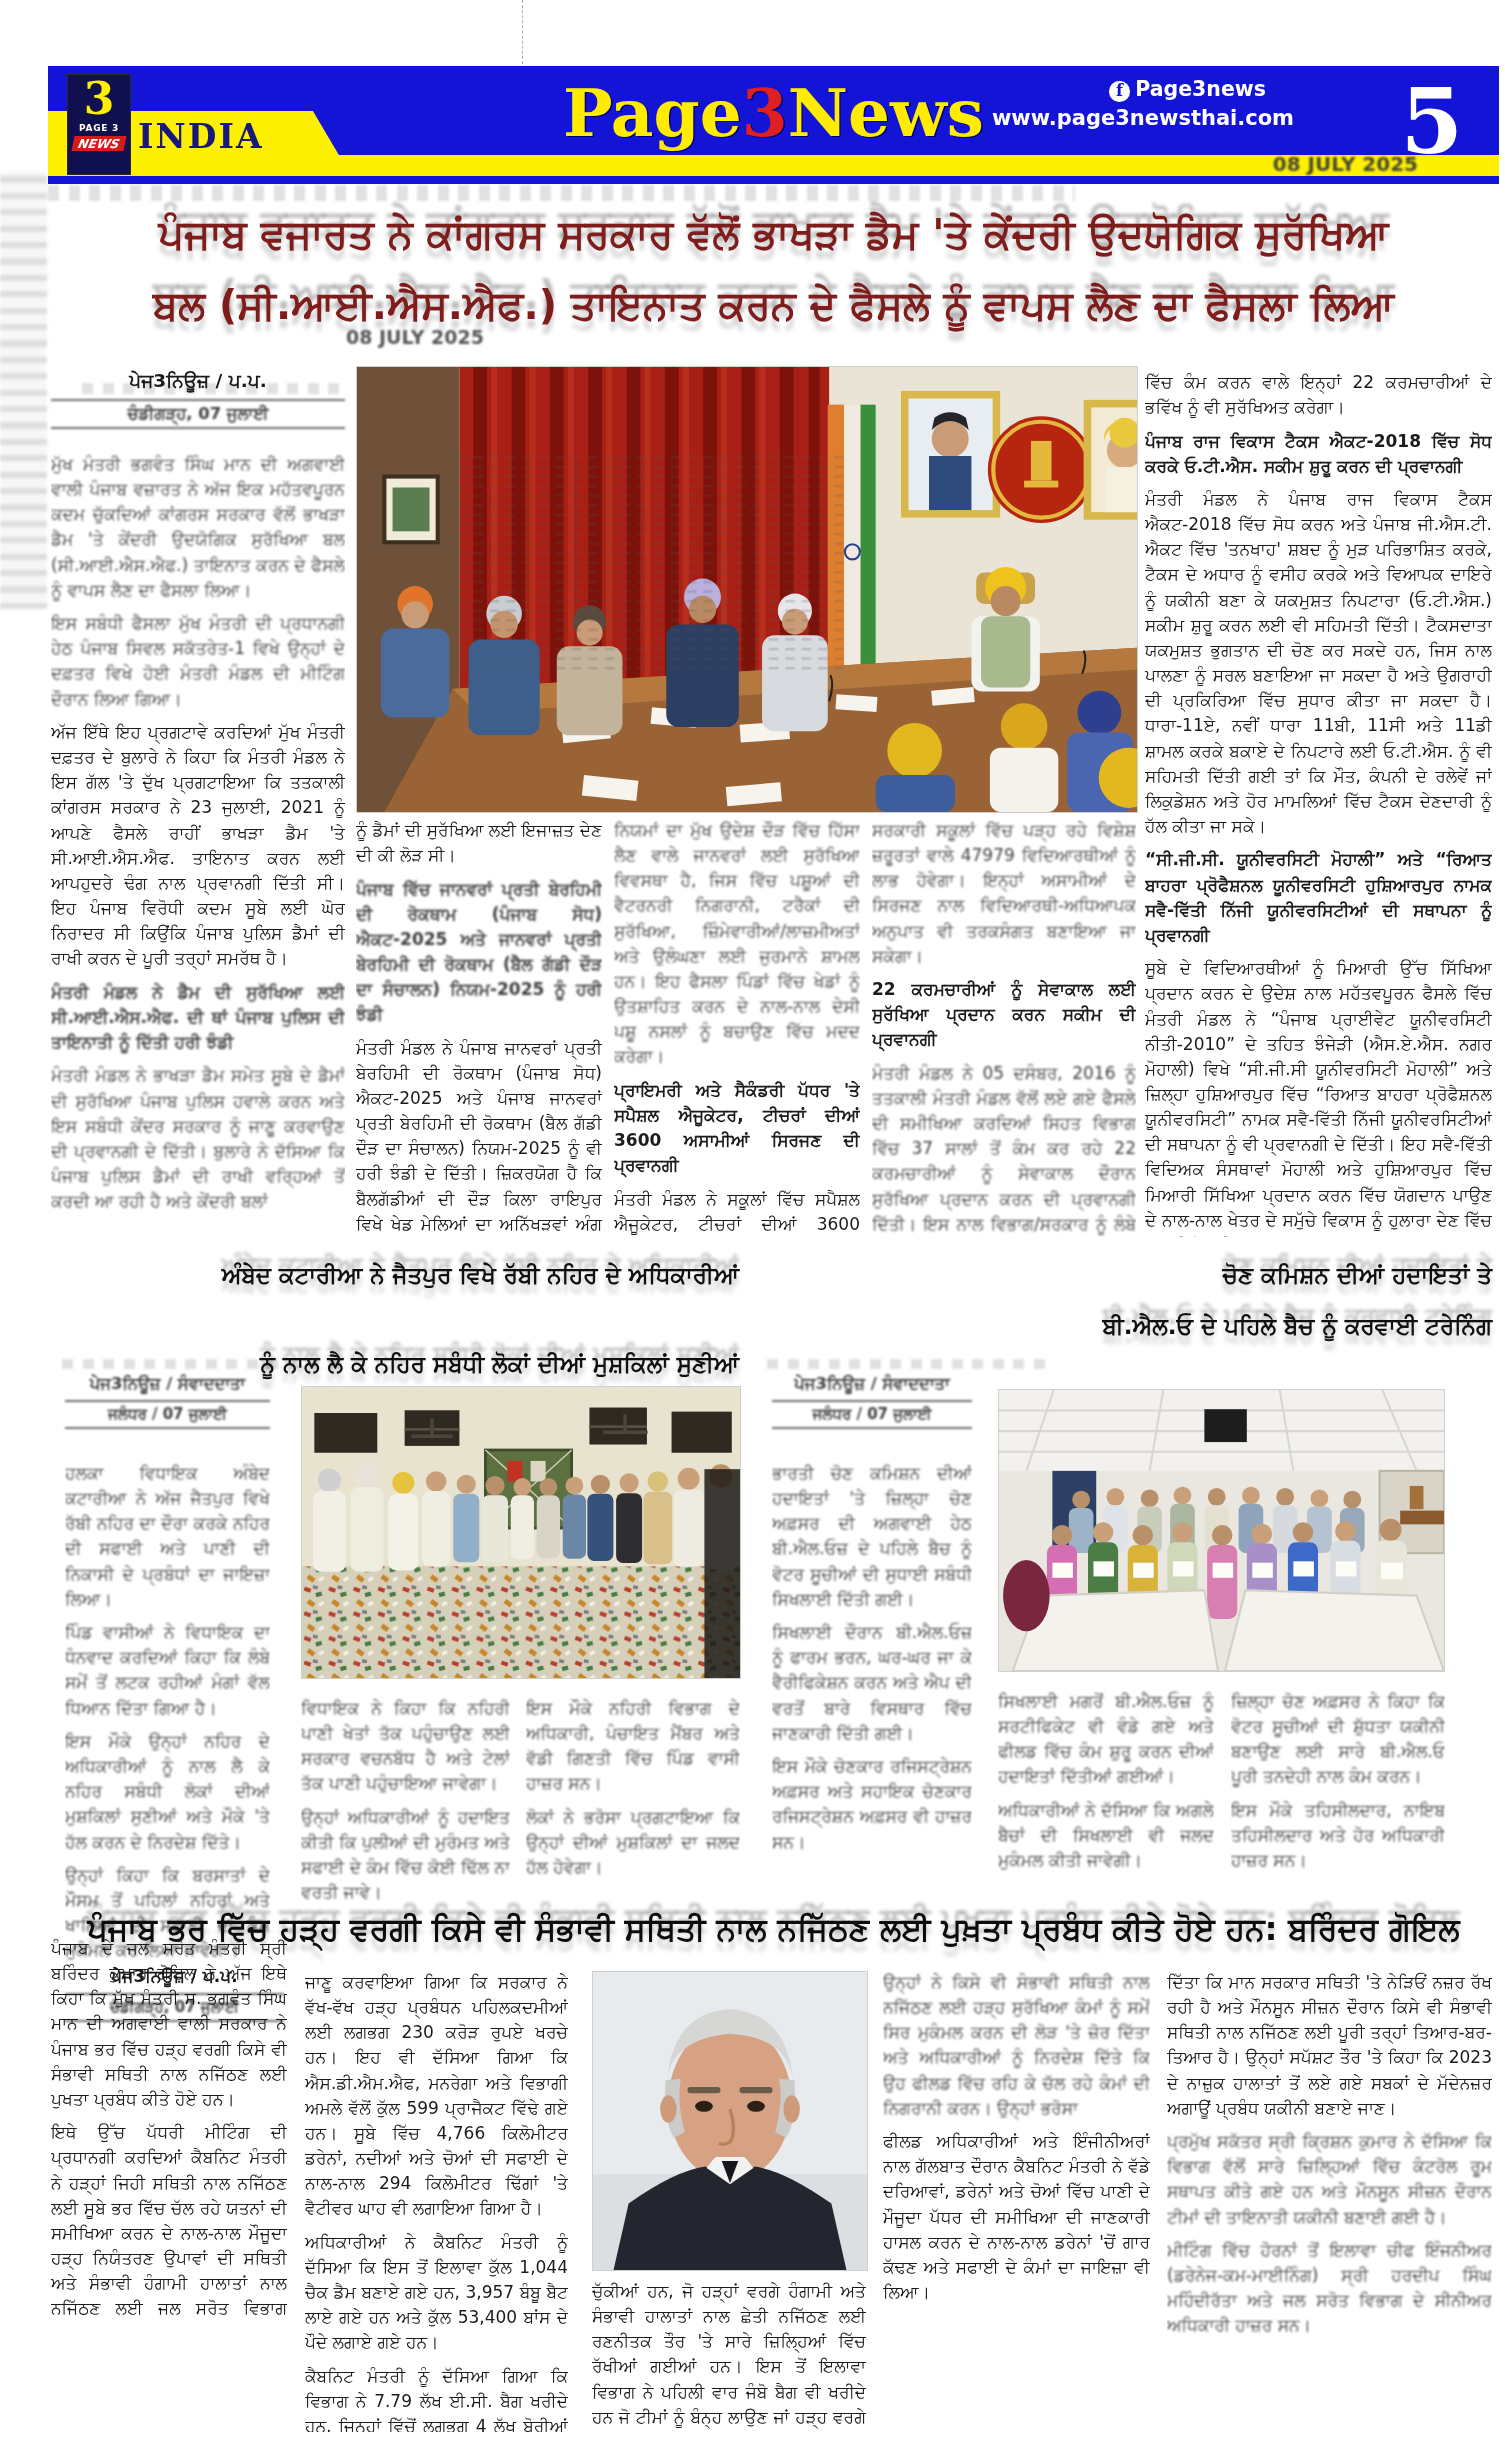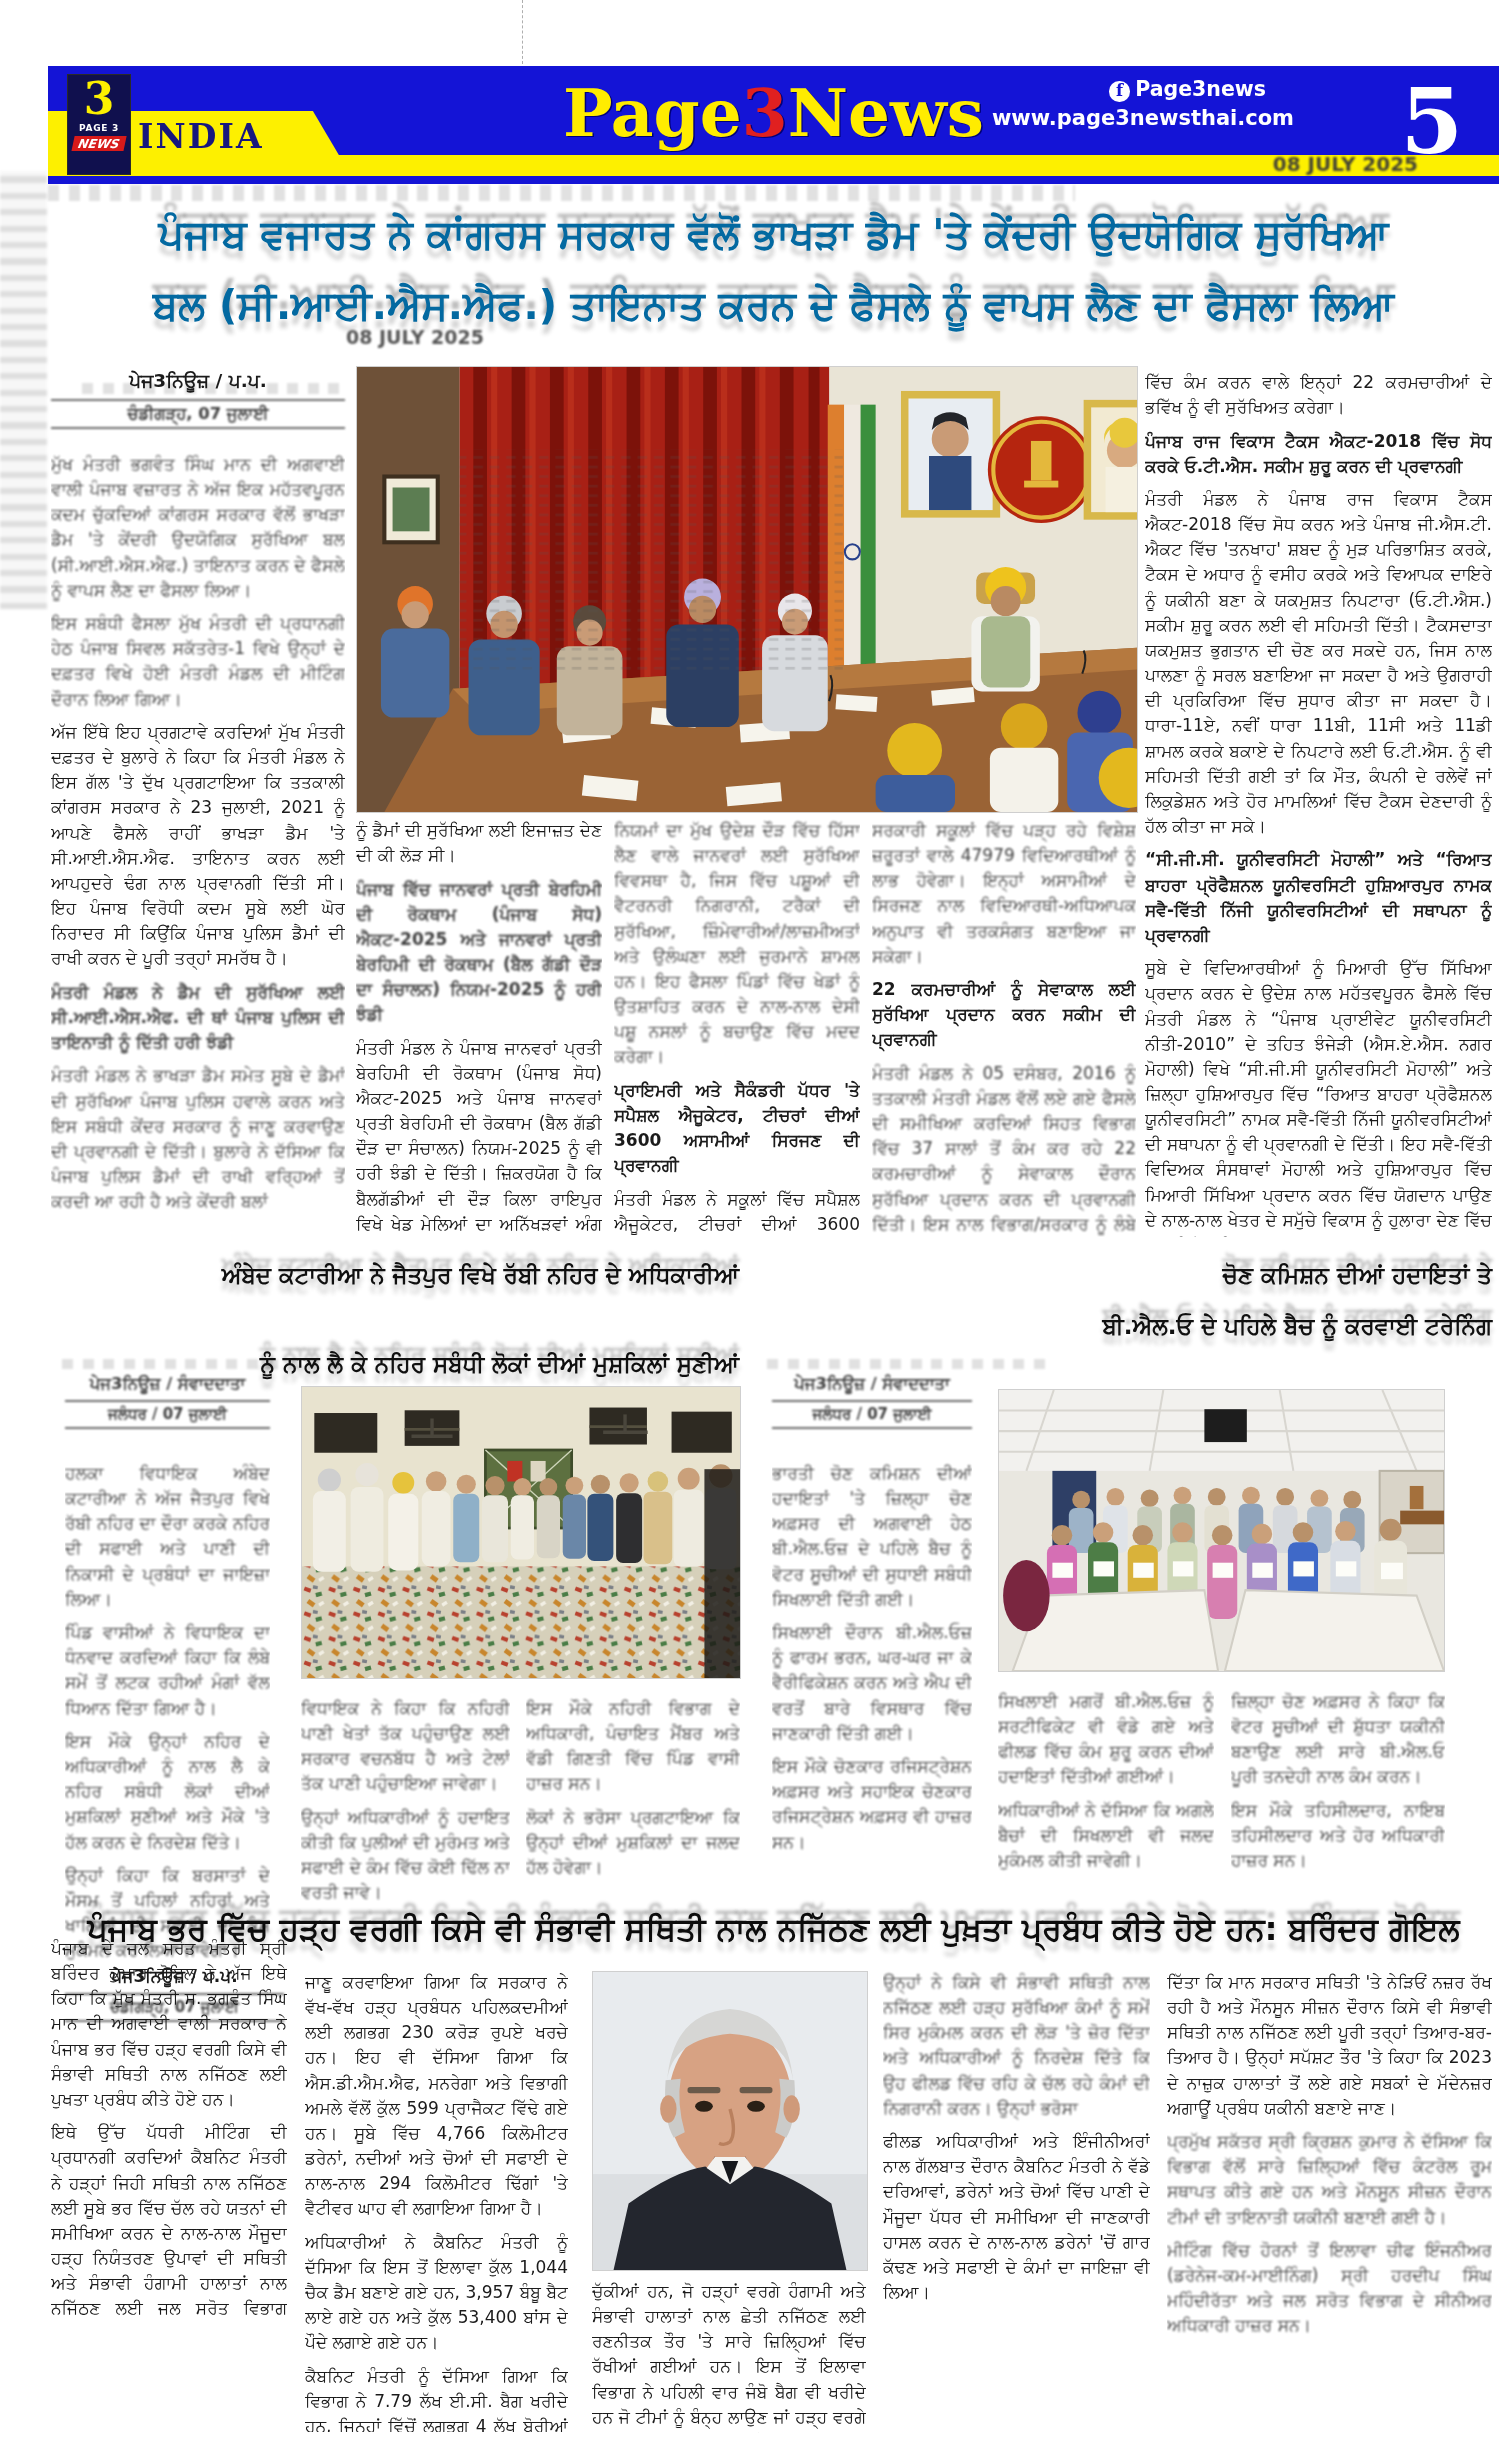--- a/index.html
+++ b/index.html
@@ -25,21 +25,21 @@
         text-shadow:1.4px 1.4px 0 #00007a;}
   .mh-title .y{color:#ffec00;} .mh-title .r{color:#e02020;}
   .mh-social{position:absolute;right:233px;top:11px;color:#fff;font-weight:bold;font-size:20.5px;}
   .fb-dot{display:inline-block;width:20.5px;height:20.5px;border-radius:50%;background:#fff;color:#1414d6;
         text-align:center;font-weight:bold;font-size:16.4px;line-height:20.5px;margin-right:5.5px;font-family:"DejaVu Serif",serif;}
   .mh-site{position:absolute;right:205px;top:40px;color:#fff;font-weight:bold;font-size:21px;}
   .mh-pageno{position:absolute;right:36px;top:0px;color:#fff;font-weight:bold;font-size:90px;
         font-family:"DejaVu Serif",serif;line-height:110px;}
   .mh-date{position:absolute;right:81px;top:86px;font-size:20px;font-weight:bold;color:#2a2a2a;}
   
-  .head-xl{position:absolute;left:48px;width:1451px;text-align:center;font-weight:bold;color:#0369a1;font-size:40px;}
+  .head-xl{position:absolute;left:48px;width:1451px;text-align:center;font-weight:bold;color:#7f1d1d;font-size:40px;}
   .head-md{position:absolute;text-align:right;font-weight:bold;color:#101010;font-size:23px;line-height:1.55;}
   .head-bt{position:absolute;left:48px;width:1451px;text-align:center;font-weight:bold;color:#0c0c0c;font-size:31.5px;}
   .ghost{filter:blur(0.3px);text-shadow:0 -10.3px 3.4px rgba(45,45,45,.32),0 9px 4.1px rgba(45,45,45,.22);}
   .datestamp{position:absolute;left:346px;top:326px;font-size:19px;font-weight:bold;color:#3c3c3c;}
   
   .col{position:absolute;text-align:justify;font-size:17px;line-height:1.48;overflow:hidden;}
   .col .p{margin:0 0 8.2px 0;}
   .b{font-weight:bold;}
   .glitch{filter:blur(0.9px) contrast(.85);opacity:.92;}
   .byline{font-weight:bold;text-align:center;font-size:18.5px;}

